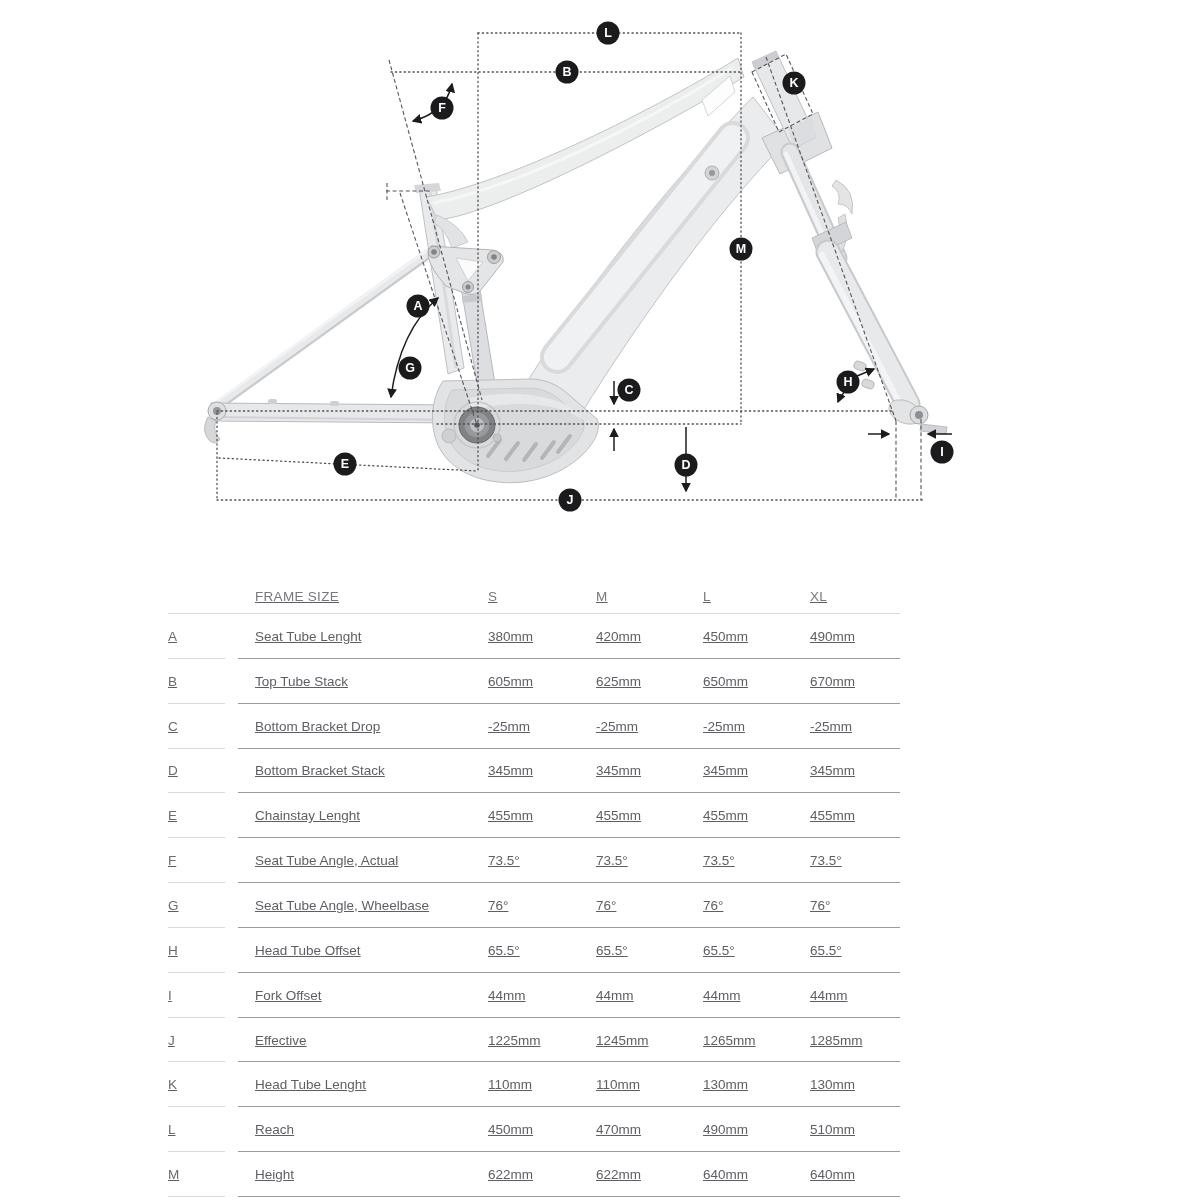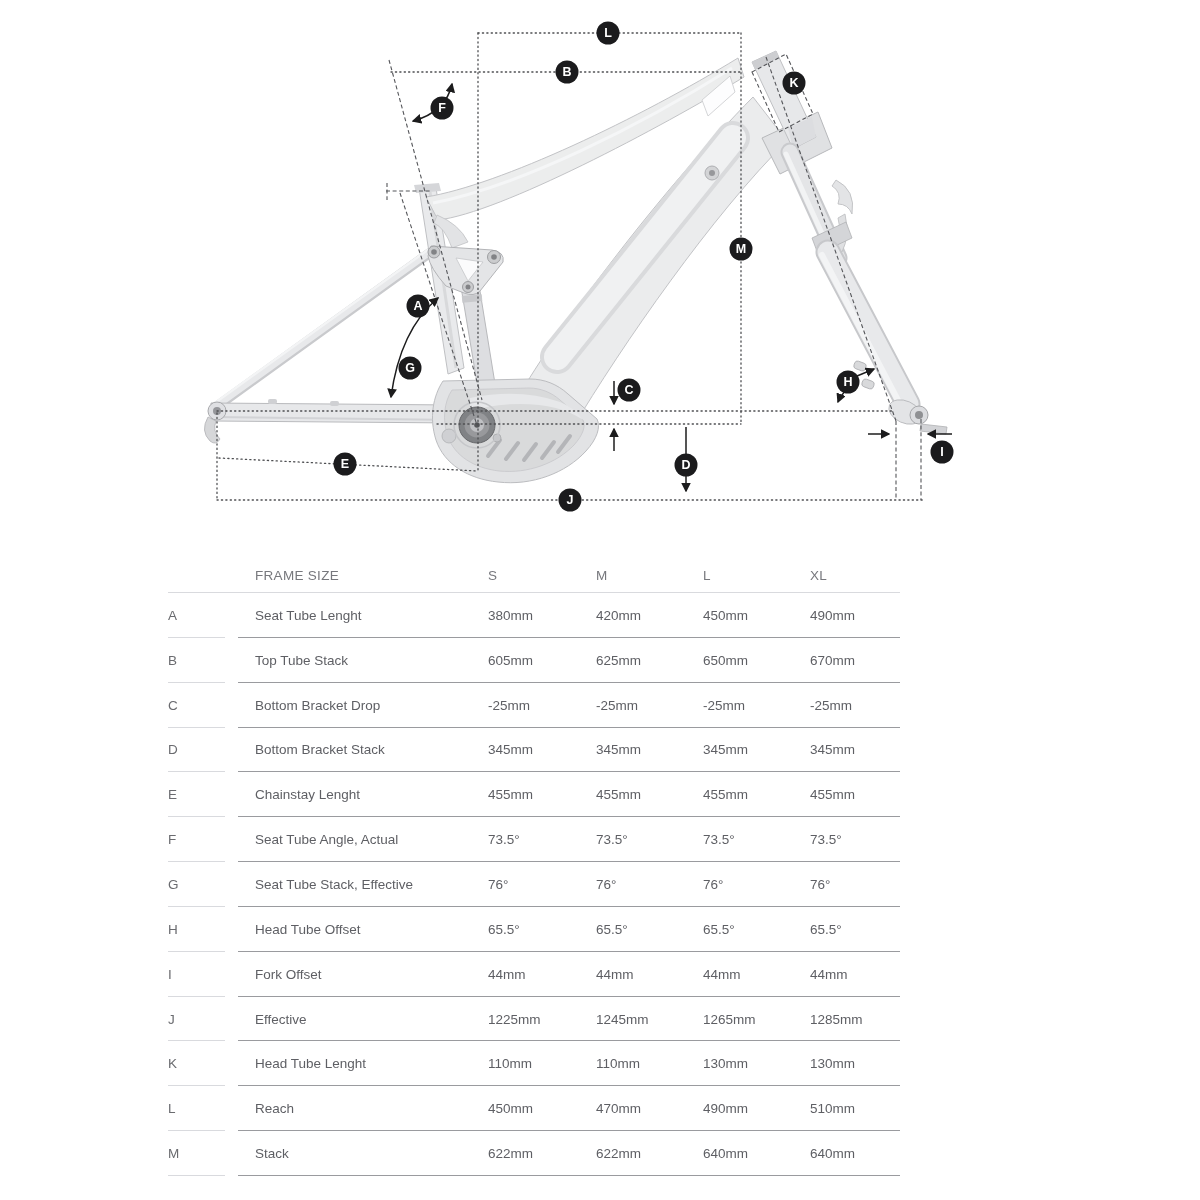--- a/index.html
+++ b/index.html
@@ -6,21 +6,21 @@
   #stage{position:relative;width:1200px;height:1200px;background:#ffffff;overflow:hidden;
          font-family:"Liberation Sans", sans-serif;}
   
   #diagram{position:absolute;left:0;top:0;width:1200px;height:545px;}
   #diagram svg{position:absolute;left:0;top:0;}
   .dlabel{position:absolute;width:23px;height:23px;border-radius:50%;
           background:#1b1b1d;color:#ffffff;font-size:12.5px;font-weight:bold;
           display:flex;align-items:center;justify-content:center;
           transform:translate(-50%,-50%);letter-spacing:0;line-height:1;}
   
-  #geo-table{position:absolute;left:168px;top:559px;width:732px;color:#5e5f64;}
+  #geo-table{position:absolute;left:168px;top:580px;width:732px;color:#5e5f64;text-decoration:underline;}
   .t-header{display:grid;grid-template-columns:70px 250px 108px 107px 107px 90px;
             height:33px;align-items:center;border-bottom:1px solid #d9dade;
             color:#77787d;font-size:13.5px;letter-spacing:0.3px;}
   .t-row{display:grid;grid-template-columns:70px 250px 108px 107px 107px 90px;
          height:44.85px;align-items:center;font-size:13.5px;position:relative;}
   .t-row .cell-letter{color:#6a6b6f;position:relative;height:100%;display:flex;align-items:center;}
   .t-row .cell-letter::after{content:"";position:absolute;left:0;bottom:0;width:57px;height:1px;background:#d9dade;}
   .t-row .rowline{position:absolute;left:70px;right:0;bottom:0;height:1px;background:#9a9b9f;}
   .cell-name,.t-header .h-name{padding-left:17px;}
   .cell{white-space:nowrap;}
@@ -302,21 +302,21 @@
           <div class="cell cell-name">Seat Tube Angle, Actual</div>
           <div class="cell">73.5°</div>
           <div class="cell">73.5°</div>
           <div class="cell">73.5°</div>
           <div class="cell">73.5°</div>
           <div class="rowline"></div>
         </div>
 
         <div class="t-row">
           <div class="cell cell-letter">G</div>
-          <div class="cell cell-name">Seat Tube Stack, Effective</div>
+          <div class="cell cell-name">Seat Tube Angle, Wheelbase</div>
           <div class="cell">76°</div>
           <div class="cell">76°</div>
           <div class="cell">76°</div>
           <div class="cell">76°</div>
           <div class="rowline"></div>
         </div>
 
         <div class="t-row">
           <div class="cell cell-letter">H</div>
           <div class="cell cell-name">Head Tube Offset</div>
@@ -362,21 +362,21 @@
           <div class="cell cell-name">Reach</div>
           <div class="cell">450mm</div>
           <div class="cell">470mm</div>
           <div class="cell">490mm</div>
           <div class="cell">510mm</div>
           <div class="rowline"></div>
         </div>
 
         <div class="t-row">
           <div class="cell cell-letter">M</div>
-          <div class="cell cell-name">Stack</div>
+          <div class="cell cell-name">Height</div>
           <div class="cell">622mm</div>
           <div class="cell">622mm</div>
           <div class="cell">640mm</div>
           <div class="cell">640mm</div>
           <div class="rowline"></div>
         </div>
       </div>
   </div>
 
 </div>

